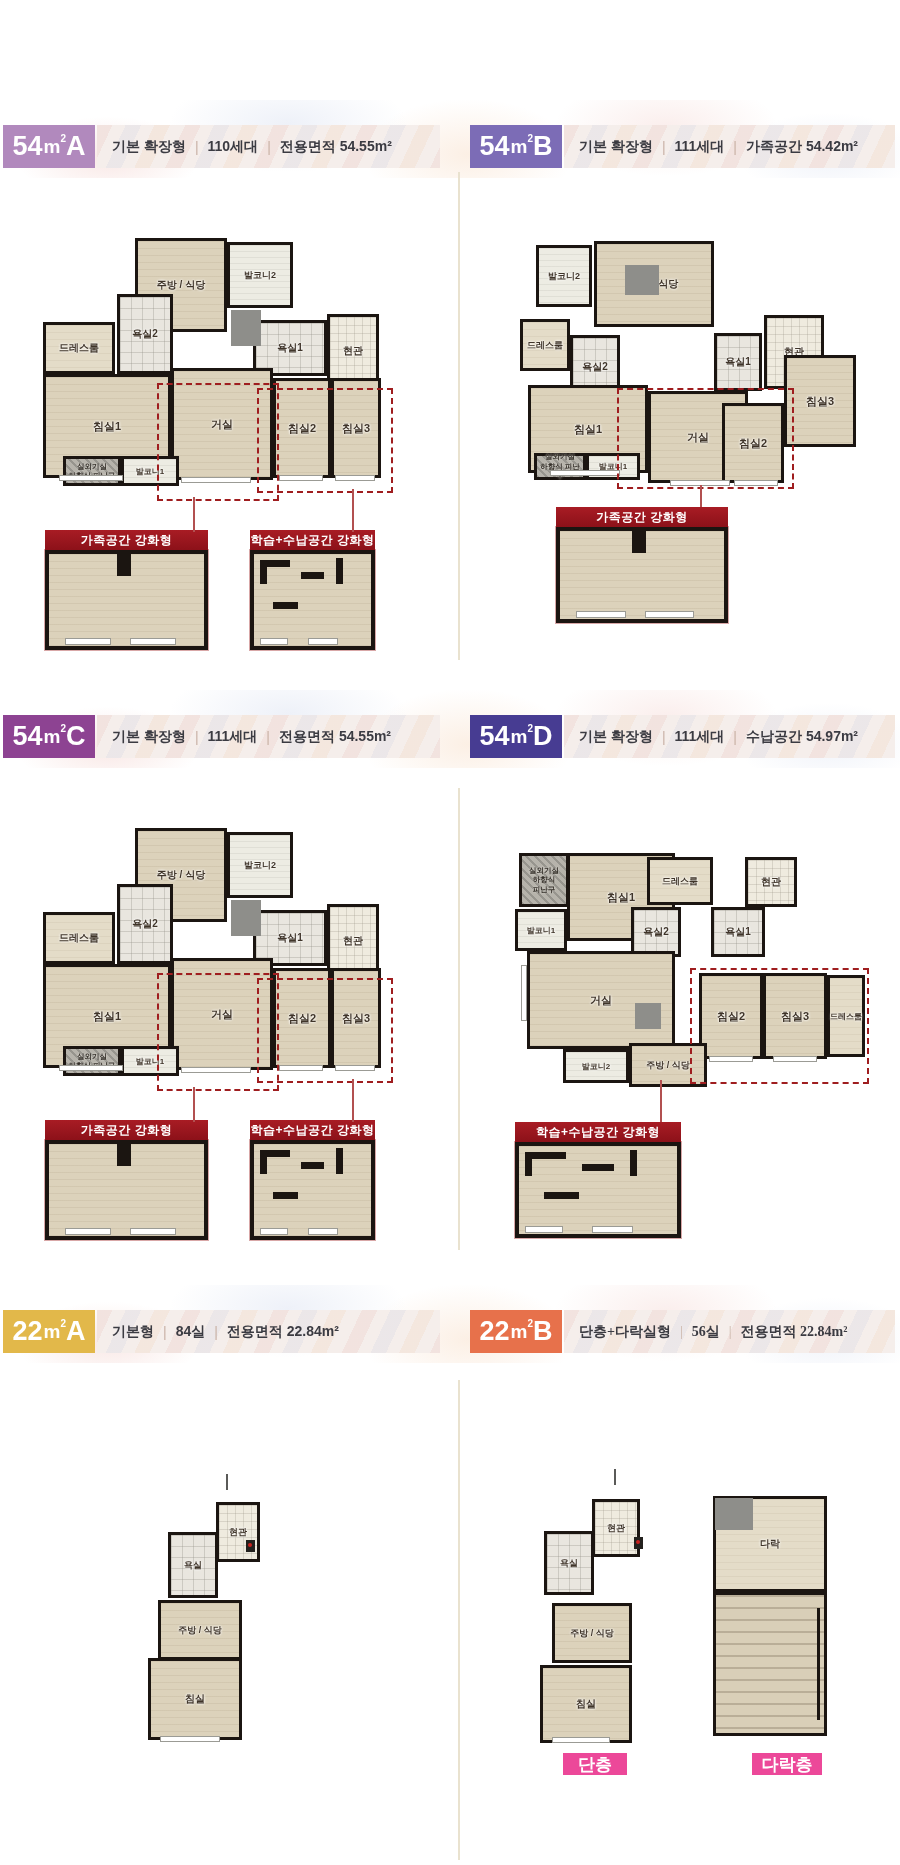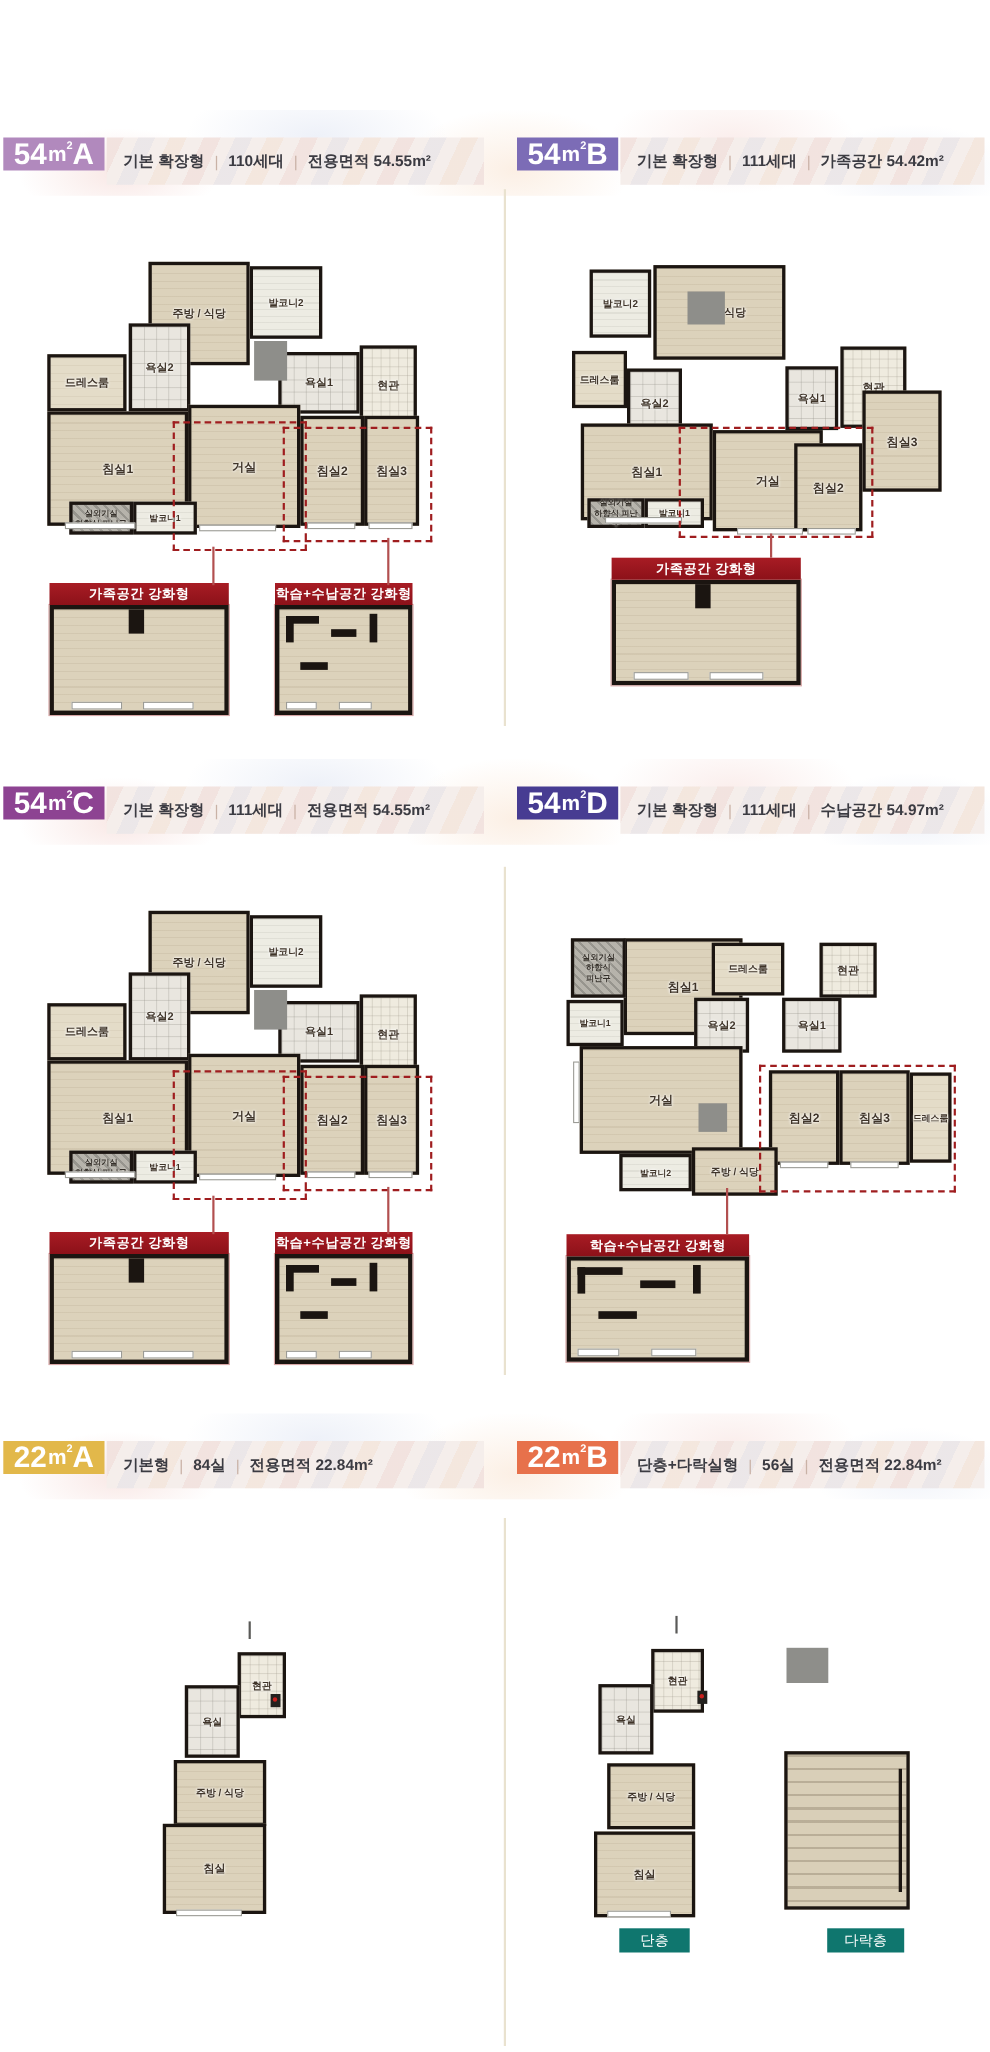--- a/index.html
+++ b/index.html
@@ -4,21 +4,21 @@
 <style>
   html,body{margin:0;padding:0;background:#fff}
   #page{position:relative;width:900px;height:1865px;background:#fff;
         font-family:"Liberation Sans","DejaVu Sans",sans-serif;overflow:hidden}
   .deco-band{position:absolute;left:0;width:900px;height:78px;pointer-events:none;background:
     radial-gradient(130px 60px at 12% 75%,rgba(224,140,128,.20),transparent 70%),
     radial-gradient(170px 70px at 32% 30%,rgba(148,168,214,.16),transparent 70%),
     radial-gradient(150px 80px at 52% 70%,rgba(236,168,108,.18),transparent 70%),
     radial-gradient(160px 70px at 74% 35%,rgba(224,140,128,.15),transparent 70%),
     radial-gradient(130px 60px at 92% 70%,rgba(148,168,214,.14),transparent 70%)}
-  .hdr-badge{position:absolute;height:30px;display:flex;align-items:center;justify-content:center;color:#fff;z-index:5}
+  .hdr-badge{position:absolute;height:43px;display:flex;align-items:center;justify-content:center;color:#fff;z-index:5}
   .b-num,.b-letter{font-size:27px;font-weight:700;line-height:1}
   .b-unit{font-size:19px;font-weight:700;margin-left:1px;line-height:1}
   .b-sup{font-size:10px;font-weight:700;position:relative;top:-8px}
   .hdr-bar{position:absolute;height:43px;display:flex;align-items:center;padding-left:15px;box-sizing:border-box;z-index:4;
     font-size:14px;font-weight:700;color:#3b3b42;background-color:#f5eeeb;
     background-image:repeating-linear-gradient(115deg,rgba(216,130,120,.10) 0 14px,rgba(255,255,255,0) 14px 26px,
       rgba(140,160,210,.09) 26px 40px,rgba(255,255,255,0) 40px 52px,rgba(235,170,110,.10) 52px 66px,rgba(255,255,255,0) 66px 80px)}
   .sep{margin:0 9px;color:#c9b2a6;font-weight:400}
   .sep::before{content:"|"}
   .plan{position:absolute;z-index:1}
@@ -36,21 +36,21 @@
   .f-wall{position:absolute;background:#1b1511;z-index:3}
   .f-gray{position:absolute;background:#8e8e8a;z-index:3}
   .ant{position:absolute;width:2px;background:#5a5a58;z-index:3}
   .panel{position:absolute;width:9px;height:12px;background:#23211e;z-index:3}
   .panel::after{content:"";position:absolute;left:2px;top:3px;width:4px;height:4px;background:#c9201e;border-radius:50%}
   .dash{position:absolute;border:2px dashed #9f1d1f;z-index:6}
   .conn{position:absolute;width:2px;background:#b25050;z-index:6}
   .subhdr{position:absolute;height:20px;background:linear-gradient(#a81c24,#8c1119);color:#fff;display:flex;align-items:center;justify-content:center;font-size:12px;font-weight:700;letter-spacing:.5px;z-index:5}
   .subbody{position:absolute;border:4px solid #1b1511;outline:1px solid #d8a7a7;box-sizing:border-box;z-index:4;
     background-color:#dcd2bb;background-image:repeating-linear-gradient(to bottom,rgba(125,105,75,.10) 0 1px,rgba(0,0,0,0) 1px 7px)}
-  .fbadge{position:absolute;background:#0f766e;color:#fff;display:flex;align-items:center;justify-content:center;font-size:13px;font-weight:400;z-index:5}
+  .fbadge{position:absolute;background:#ec4899;color:#fff;display:flex;align-items:center;justify-content:center;font-size:17px;font-weight:700;z-index:5}
   .divider{position:absolute;width:2px;background:#e9e2cf;z-index:0}
 </style>
 </head>
 <body>
 
 <div id="page">
   <div id="plan-layer">
       <div class="deco-band" style="left: 0px; top: 100px; width: 900px; height: 78px;"></div>
       <div class="deco-band" style="left: 0px; top: 690px; width: 900px; height: 78px;"></div>
       <div class="deco-band" style="left: 0px; top: 1285px; width: 900px; height: 78px;"></div>
@@ -331,20 +331,23 @@
           <span class="lbl" style="font-size: 9px;">주방 / 식당</span>
         </div>
         <div class="room k-wood" style="left: 10px; top: 180px; width: 92px; height: 78px;">
           <span class="lbl" style="font-size: 10px;">침실</span>
         </div>
         <div class="f-win" style="left: 22px; top: 252px; width: 58px; height: 6px;"></div>
         <div class="ant" style="left: 84px; top: -16px; width: 2px; height: 16px;"></div>
         <div class="panel" style="left: 104px; top: 52px;"></div>
       </div>
       <div class="plan" style="left: 705px; top: 1490px; width: 130px; height: 252px;">
+        <div class="room k-wood2" style="left: 8px; top: 6px; width: 114px; height: 96px;">
+          <span class="lbl" style="font-size: 10px;">다락</span>
+        </div>
         <div class="room k-stairs" style="left: 8px; top: 102px; width: 114px; height: 144px;"></div>
         <div class="f-gray" style="left: 10px; top: 8px; width: 38px; height: 32px;"></div>
         <div class="f-wall" style="left: 112px; top: 118px; width: 3px; height: 112px;"></div>
       </div>
       <div class="fbadge" style="left: 563px; top: 1753px; width: 64px; height: 22px;">단층</div>
       <div class="fbadge" style="left: 752px; top: 1753px; width: 70px; height: 22px;">다락층</div>
     </div>
 
   <div>
     <div class="hdr-badge" style="left: 3px; top: 125px; width: 92px; background: rgb(177, 137, 189);">
@@ -426,21 +429,21 @@
     </div>
   </div>
 
   <div>
     <div class="hdr-badge" style="left: 470px; top: 1310px; width: 92px; background: rgb(231, 113, 75);">
       <span class="b-num">22</span>
         <span class="b-unit">m</span>
         <span class="b-sup">2</span>
         <span class="b-letter">B</span>
     </div>
-    <div class="hdr-bar" style="left: 564px; top: 1310px; width: 331px;">
+    <div class="hdr-bar" style="left: 564px; top: 1310px; width: 331px; font-family: Liberation Serif, serif;">
       <span>단층+다락실형</span>
         <span class="sep"></span>
         <span>56실</span>
         <span class="sep"></span>
         <span>전용면적 22.84m²</span>
     </div>
   </div>
 </div>
 
 </body></html>

